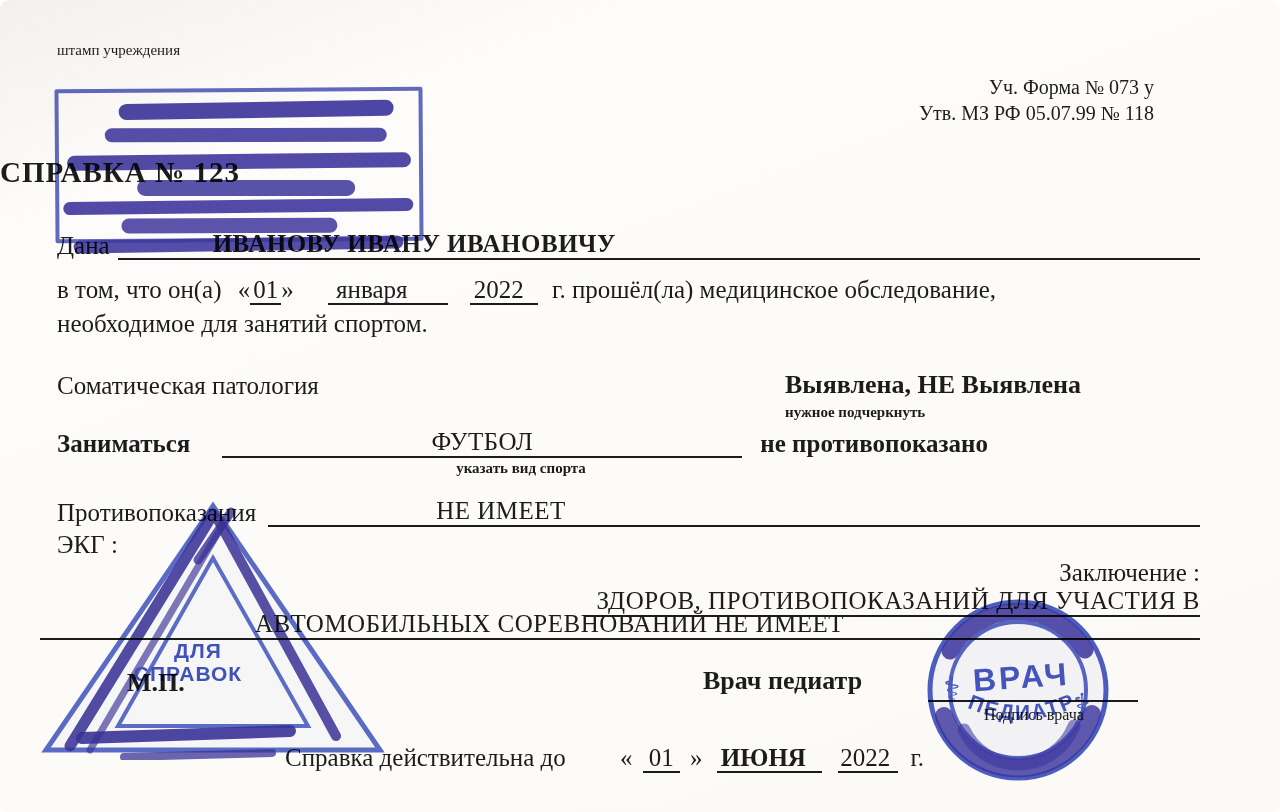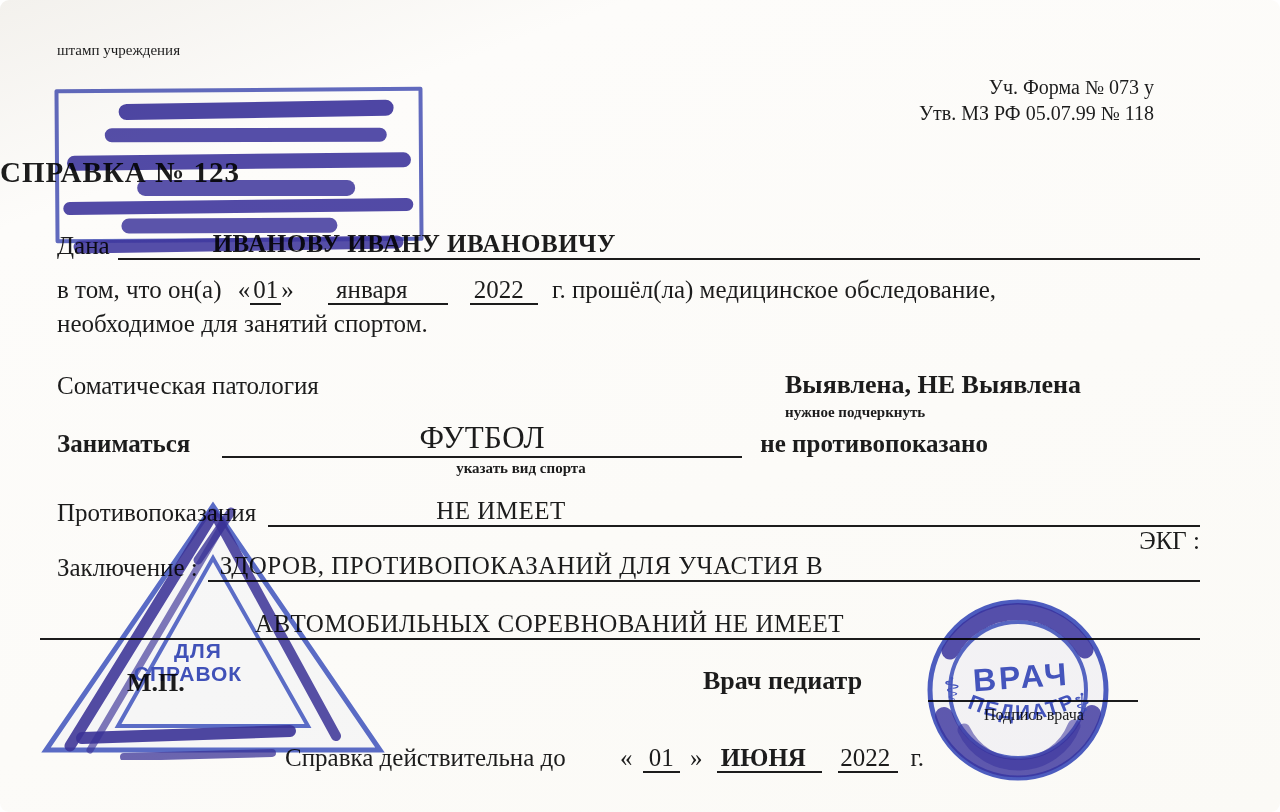--- a/index.html
+++ b/index.html
@@ -10,21 +10,21 @@
     font-family:"Liberation Serif","DejaVu Serif",serif;
     color:#1c1c1c;
     overflow:hidden;
     border-radius:9px;
   }
   .abs{position:absolute;}
   .row{position:absolute;display:flex;align-items:flex-end;}
   .lbl{font-size:25px;white-space:nowrap;}
   .lbl.b{font-weight:bold;}
   .fill{flex:1;border-bottom:2px solid #1c1c1c;white-space:nowrap;font-size:25px;letter-spacing:.5px;}
-  .fillw{border-bottom:2px solid #1c1c1c;white-space:nowrap;font-size:31px;letter-spacing:.5px;margin-top:8px;}
+  .fillw{border-bottom:2px solid #1c1c1c;white-space:nowrap;font-size:25px;letter-spacing:.5px;margin-top:8px;}
   .u{border-bottom:2px solid #1c1c1c;}
   .small{font-size:15px;font-weight:bold;}
   .txt{font-size:25px;white-space:nowrap;}
   
   .rect-stamp{
     left:55px;top:88px;width:360px;height:146px;
     border:4px solid rgba(63,74,180,.82);
     border-radius:2px;
     transform:rotate(-.4deg);
     mix-blend-mode:multiply;
@@ -70,25 +70,25 @@
     <span class="fillw" style="margin-left:32px;width:520px;text-align:center;">ФУТБОЛ</span>
     <span class="lbl b" style="margin-left:18px;">не противопоказано</span>
   </div>
   <div class="abs small" style="left:245px;top:460px;width:552px;text-align:center;">указать вид спорта</div>
 
   <div class="row" style="left:57px;top:495px;right:80px;height:32px;">
     <span class="lbl">Противопоказания</span>
     <span class="fill" style="margin-left:12px;padding-left:168px;">НЕ ИМЕЕТ</span>
   </div>
 
-  <div class="row" style="left:57px;top:527px;right:80px;height:32px;flex-direction:column;">
+  <div class="row" style="left:57px;top:527px;right:80px;height:32px;">
     <span class="lbl">ЭКГ :</span>
   </div>
 
-  <div class="row" style="left:57px;top:559px;right:80px;height:23px;">
+  <div class="row" style="left:57px;top:559px;right:80px;height:23px;flex-direction:column;">
     <span class="lbl">Заключение :</span>
     <span class="fill" style="margin-left:10px;padding-left:12px;">ЗДОРОВ, ПРОТИВОПОКАЗАНИЙ ДЛЯ УЧАСТИЯ В</span>
   </div>
   <div class="row" style="left:40px;top:606px;right:80px;height:34px;">
     <span class="fill" style="padding-left:215px;">АВТОМОБИЛЬНЫХ СОРЕВНОВАНИЙ НЕ ИМЕЕТ</span>
   </div>
 
   <div class="abs" style="left:127px;top:668px;font-size:26px;font-weight:bold;">М.П.</div>
   <div class="abs" style="left:703px;top:666px;font-size:26px;font-weight:bold;">Врач педиатр</div>
   <div class="abs" style="left:928px;top:672px;width:210px;height:28px;border-bottom:2px solid #1c1c1c;"></div>

